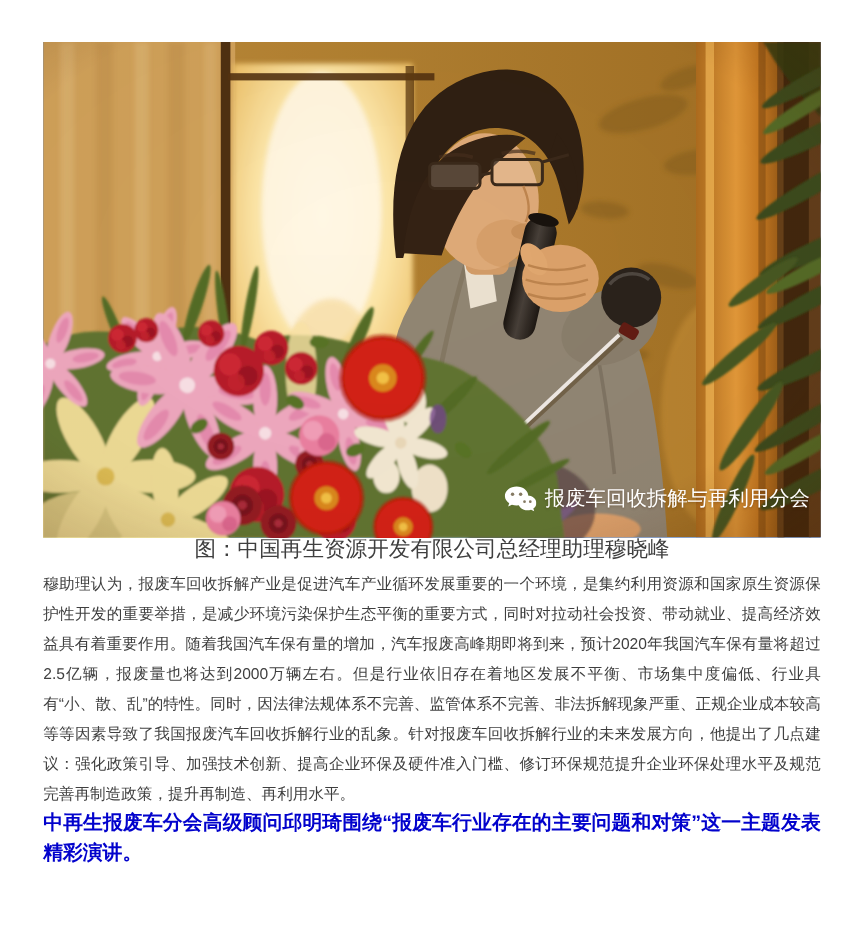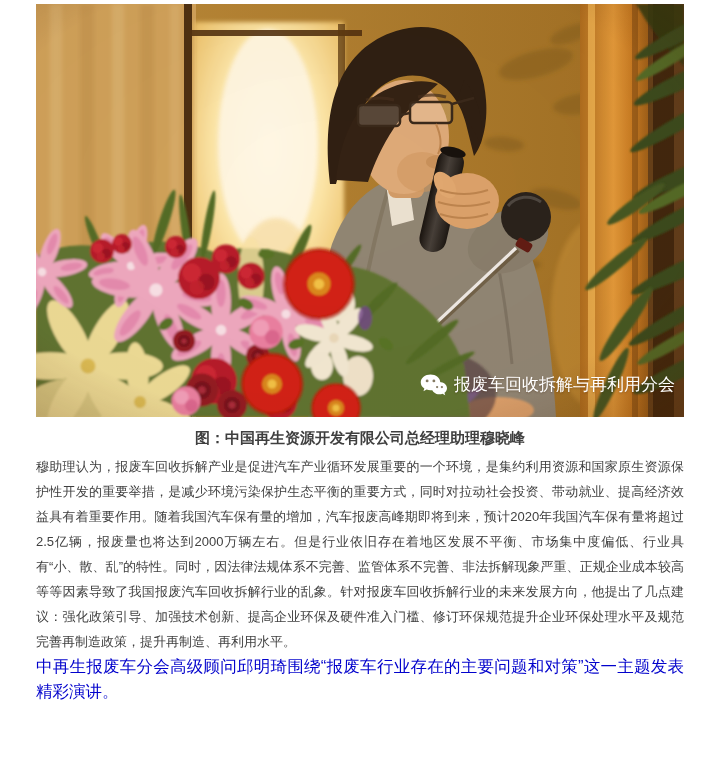--- a/index.html
+++ b/index.html
@@ -6,46 +6,45 @@
   body {
     width:720px; height:771px;
     background: var(--page-bg, #ffffff);
     font-family:"Liberation Sans","DejaVu Sans",sans-serif;
     overflow:hidden;
   }
   .content { width:648px; margin:0 auto; padding-top:4px; }
   figure { margin:0; }
   .photo {
     position:relative; width:648px; height:413px;
-    overflow:hidden; background:#3b82f6;
+    overflow:hidden; background:#3b82f6;margin-top:31px;
   }
   .photo svg { display:block; }
   .watermark {
     position:absolute; left:384px; top:368px;
     display:flex; align-items:center; gap:7px;
     color: var(--watermark-text, #ffffff);
     font-size:17px; line-height:26px; white-space:nowrap;
     text-shadow:0 1px 2px rgba(60,30,0,0.35);
   }
   .watermark .wicon { width:27px; height:24px; flex:0 0 auto; }
   figcaption {
-    text-align:center; font-size:15px; line-height:19px;
+    text-align:center; font-size:18px; line-height:19px;
     color: var(--body-text, #3f3f3f);
-    margin-top:11px;
-    font-weight:bold;
+    margin-top:0;
   }
   .para {
     margin:7px 0 0 0;
     font-size:13px; line-height:25px;
     color: var(--body-text, #3f3f3f);
     text-align:justify; text-justify:inter-ideograph;
   }
   .hl {
     margin:0;
-    font-size:16.5px; line-height:25px; font-weight:400;
+    font-size:16.5px; line-height:25px; font-weight:700;
     color: var(--highlight-text, #0202cc);
     text-align:justify;
   }
 </style>
 </head>
 <body>
 
 <div class="content">
 
   <figure>

